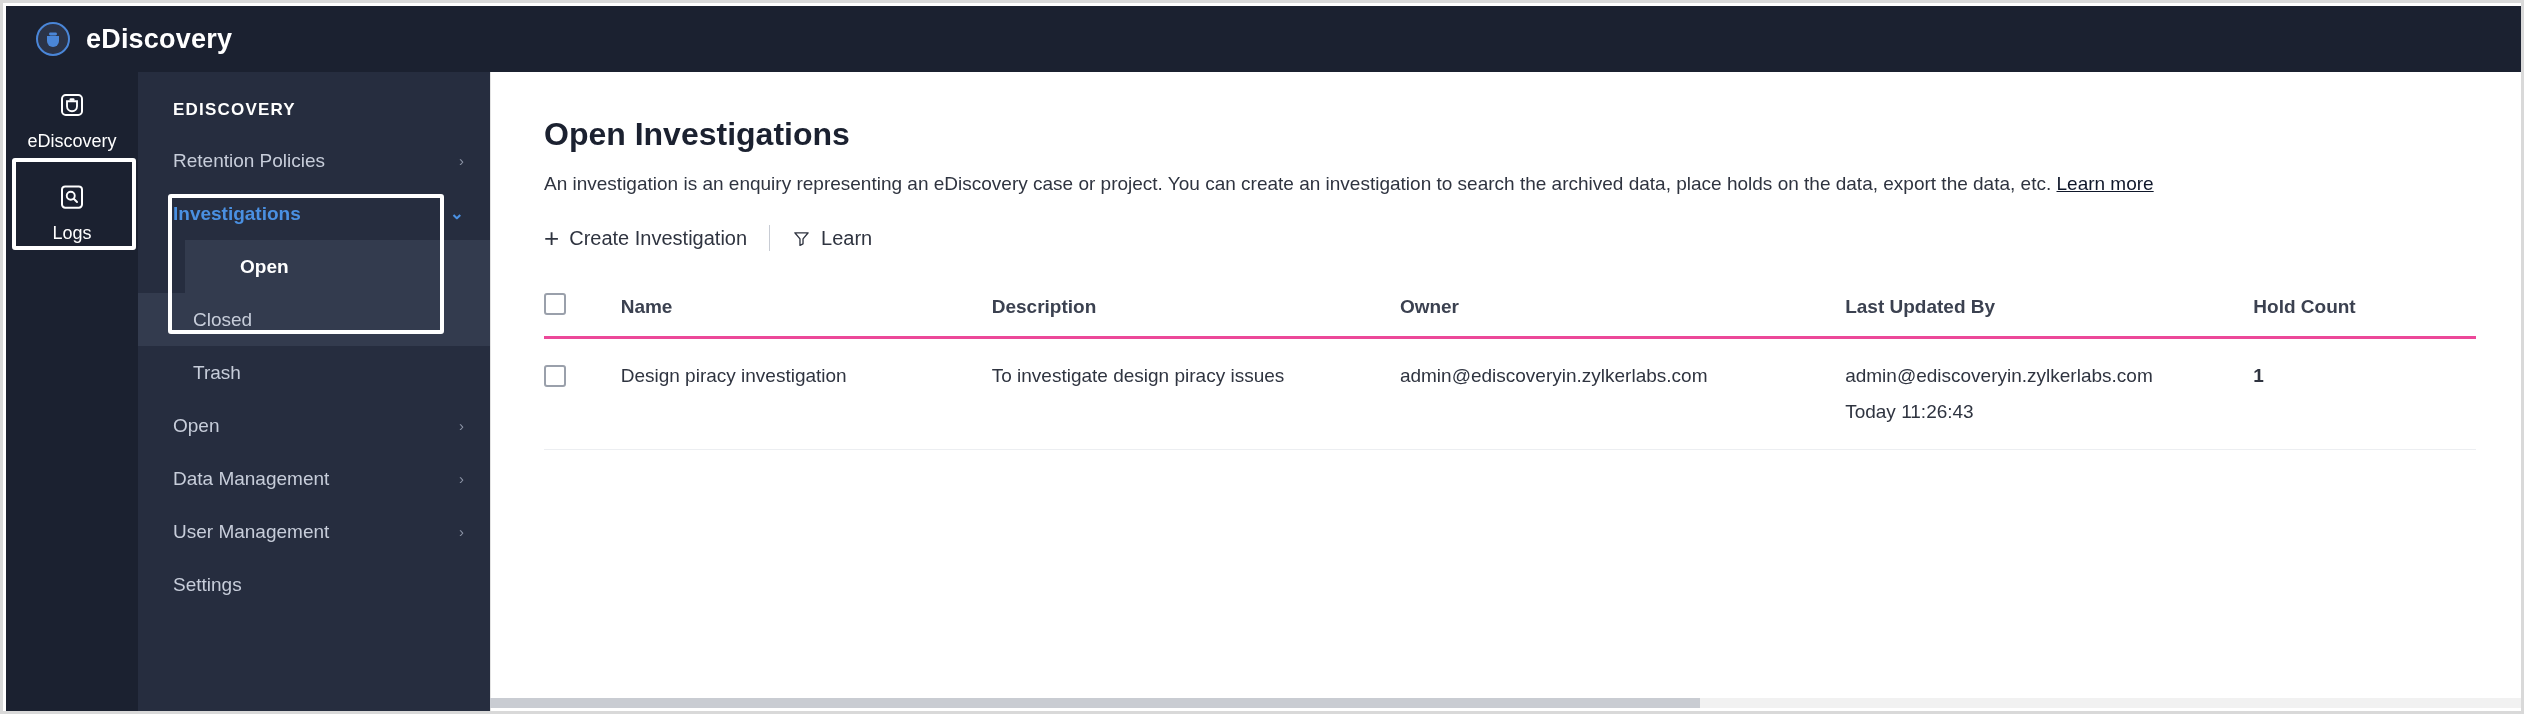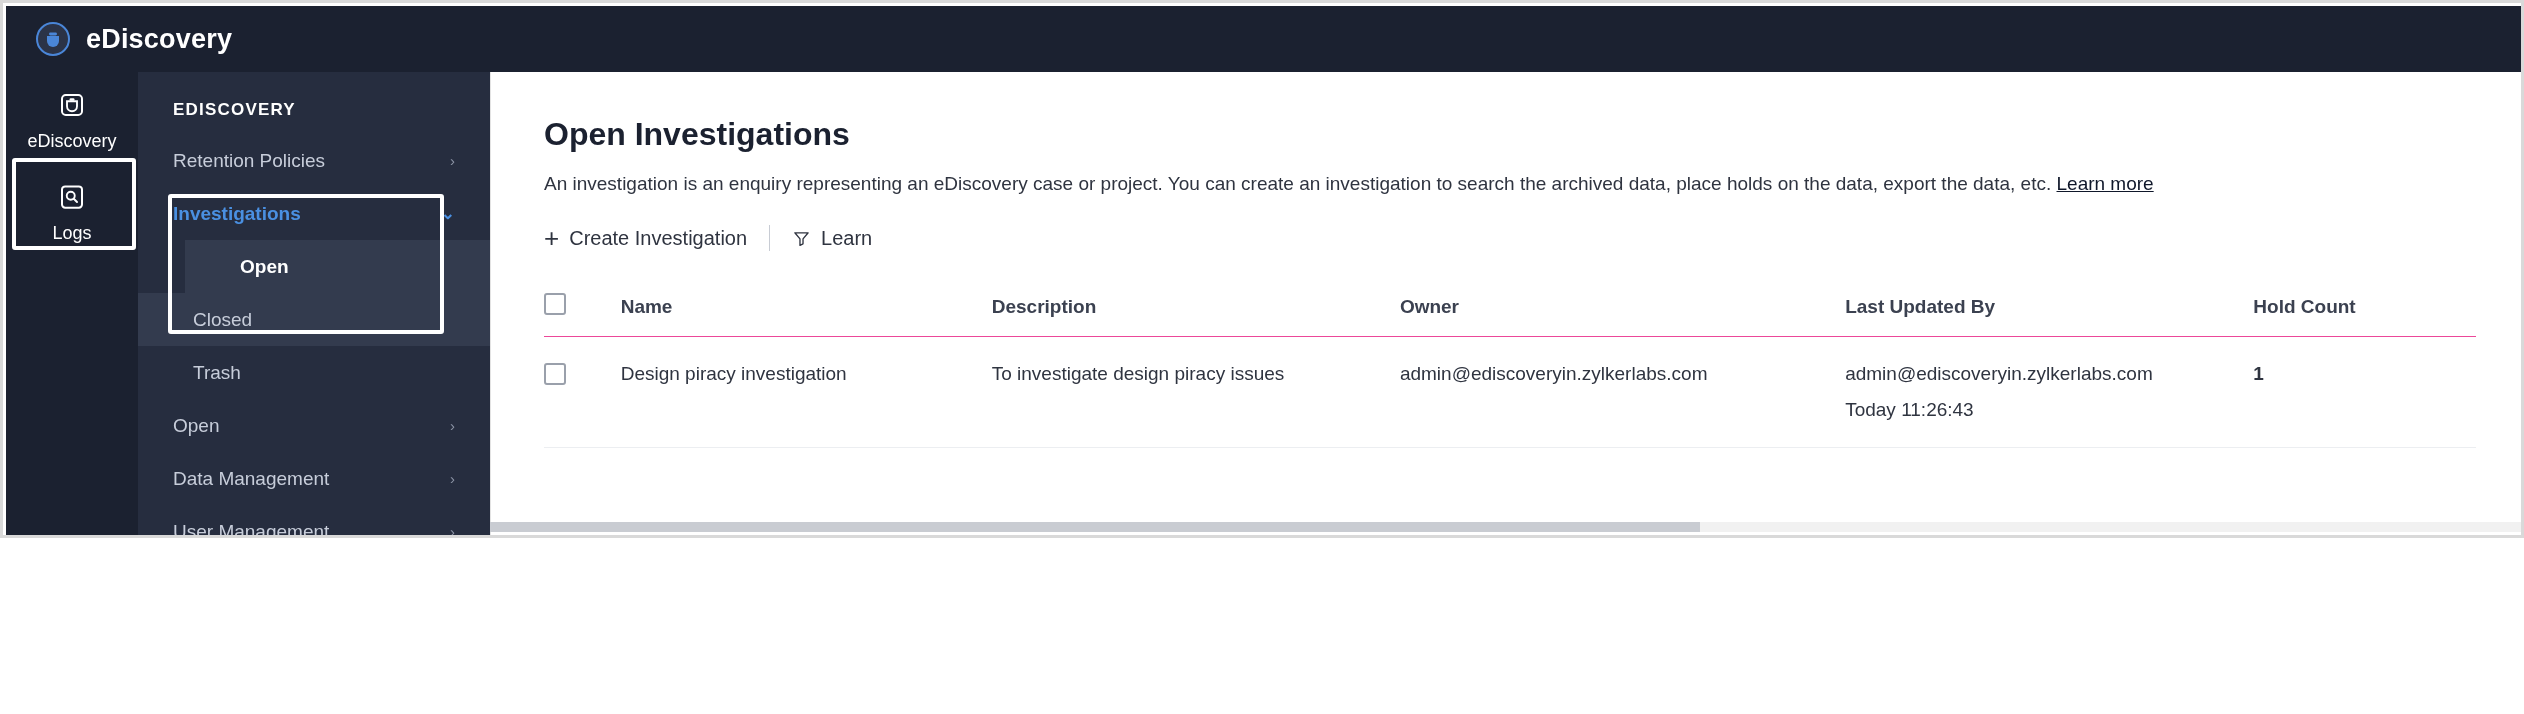--- a/index.html
+++ b/index.html
@@ -5,21 +5,21 @@
   * { box-sizing: border-box; margin: 0; padding: 0; }
   html, body {
     width: 2524px;
     height: 714px;
     background: #ffffff;
     font-family: "Liberation Sans", sans-serif;
   }
   #app {
     position: relative;
     width: 2524px;
-    height: 538px;
+    height: 714px;
     background: #ffffff;
     border: 3px solid #d9d9d9;
     overflow: hidden;
   }
 
   
   .topbar {
     position: absolute;
     left: 3px; top: 3px;
     width: 2518px; height: 66px;
@@ -86,21 +86,21 @@
     color: #ffffff;
     font-size: 17px;
     font-weight: bold;
     letter-spacing: 1.2px;
     padding: 0 0 14px 35px;
   }
   .nav-row {
     height: 53px;
     display: flex;
     align-items: center;
-    padding: 0 35px 0 35px;
+    padding: 0 26px 0 35px;
     color: #c7cdda;
     font-size: 19px;
   }
   .nav-row .lbl { flex: 1; }
   .nav-row.active { color: #4a90e2; font-weight: bold; }
   .chev {
     color: #8b93a5;
     font-size: 15px;
     line-height: 1;
   }
@@ -180,21 +180,21 @@
     width: 1932px;
     border-collapse: collapse;
     table-layout: fixed;
   }
   thead th {
     text-align: left;
     font-size: 19px;
     font-weight: bold;
     color: #3b4150;
     padding: 14px 0 16px 0;
-    border-bottom: 1px solid #ec4899;
+    border-bottom: 3px solid #ec4899;
     vertical-align: middle;
   }
   tbody td {
     font-size: 19px;
     color: #2f3440;
     padding: 26px 0 26px 0;
     border-bottom: 1px solid #eceef1;
     vertical-align: top;
   }
   .col-check { width: 62px; }

